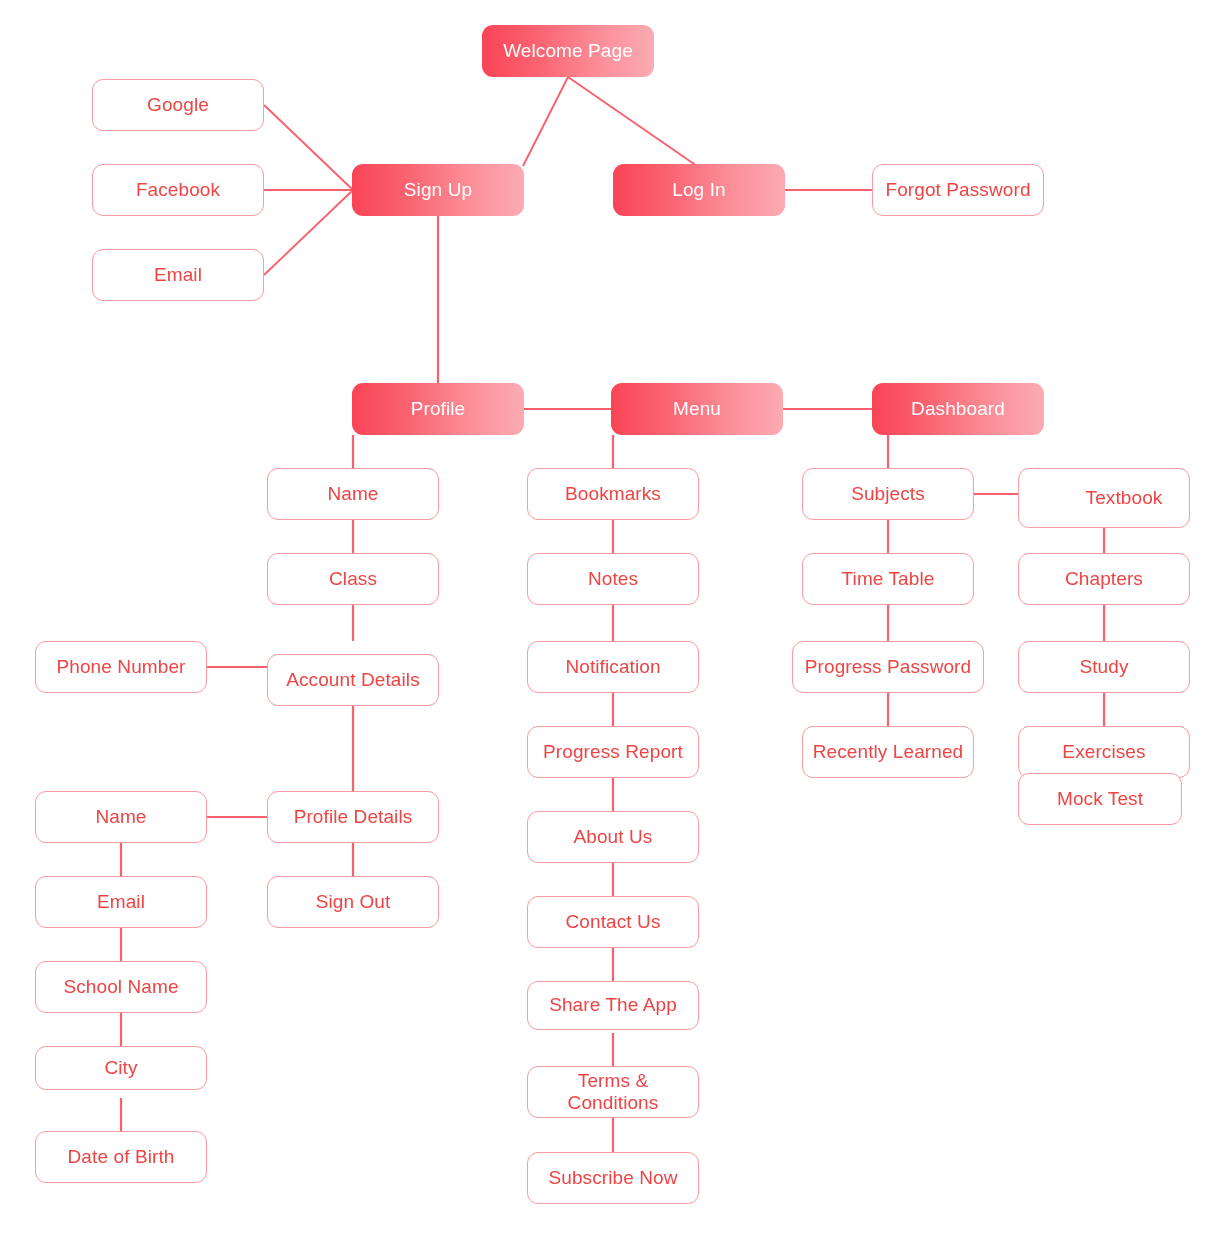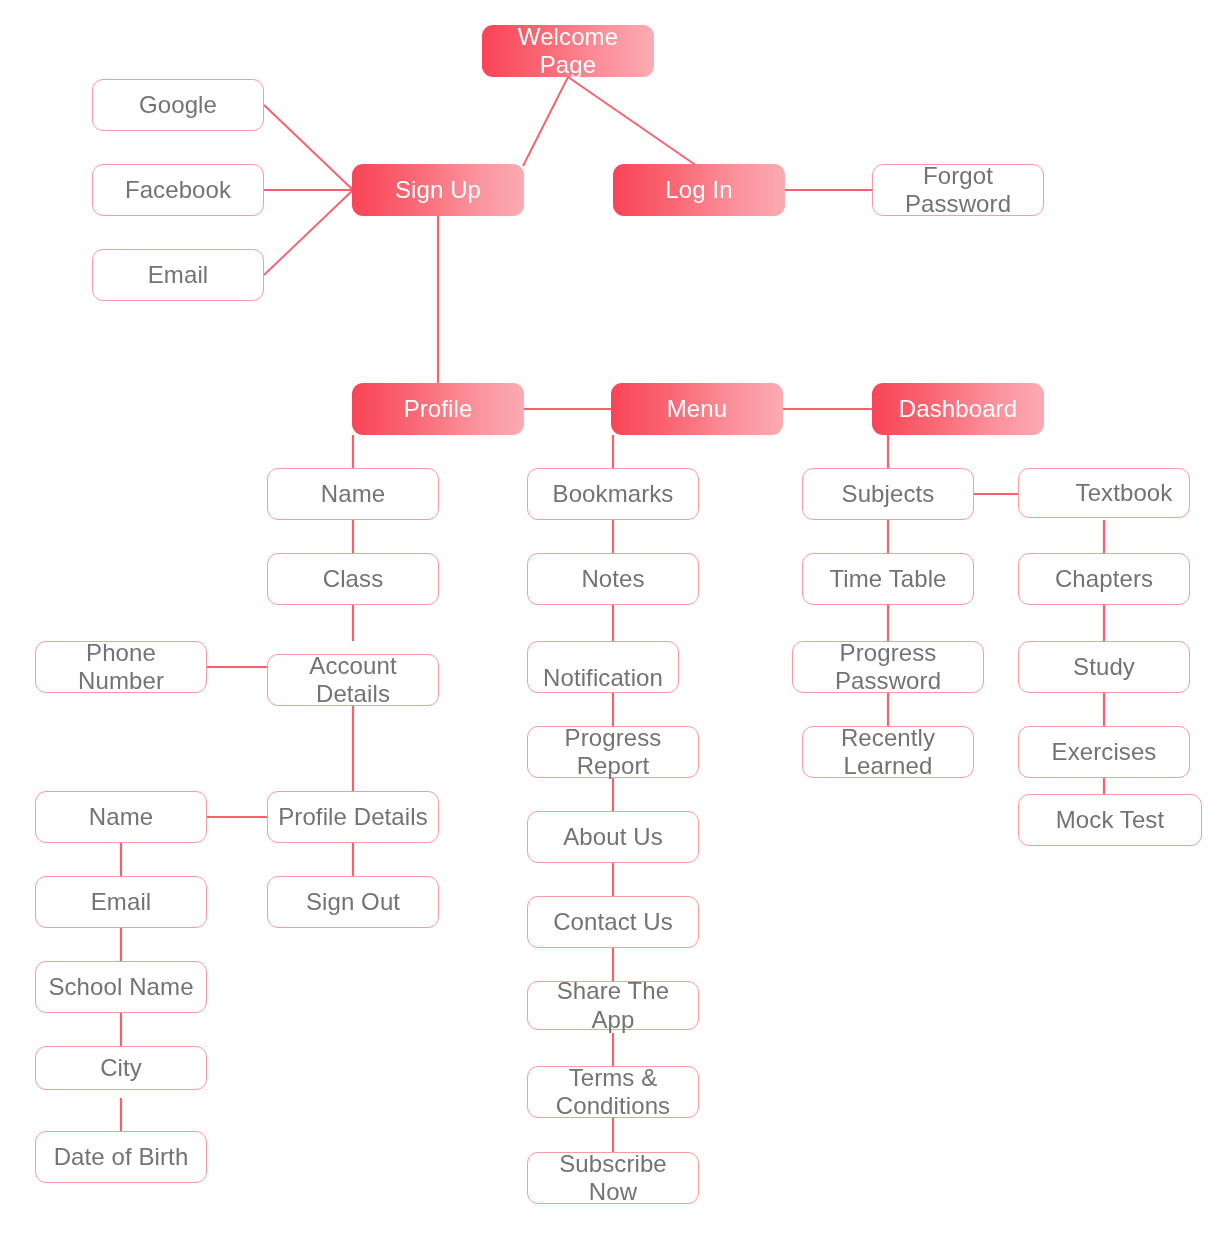--- a/index.html
+++ b/index.html
@@ -26,29 +26,29 @@
     pointer-events: none;
   }
   .node {
     position: absolute;
     box-sizing: border-box;
     display: flex;
     align-items: center;
     justify-content: center;
     text-align: center;
     border-radius: 11px;
-    font-size: 24px;
+    font-size: 19px;
     line-height: 1.18;
     letter-spacing: 0.1px;
     z-index: 2;
   }
   .node.outline {
     background: #ffffff;
     border: 1.6px solid #fa9aa1;
-    color: #737373;
+    color: #ef4444;
   }
   .node.filled {
     background: linear-gradient(90deg, #f94457 0%, #fa6370 32%, #fb8e98 68%, #fcabb3 100%);
     border: none;
     color: #ffffff;
   }
   .node .label {
     display: block;
     padding: 0 8px;
     white-space: pre-line;
@@ -161,21 +161,21 @@
       </div>
       <div class="node outline" style="left: 35px; top: 1131px; width: 172px; height: 52px;">
         <span class="label">Date of Birth</span>
       </div>
       <div class="node outline" style="left: 527px; top: 468px; width: 172px; height: 52px;">
         <span class="label">Bookmarks</span>
       </div>
       <div class="node outline" style="left: 527px; top: 553px; width: 172px; height: 52px;">
         <span class="label">Notes</span>
       </div>
-      <div class="node outline" style="left: 527px; top: 641px; width: 152px; height: 52px; align-items: flex-end;">
+      <div class="node outline" style="left: 527px; top: 641px; width: 172px; height: 52px;">
         <span class="label">Notification</span>
       </div>
       <div class="node outline" style="left: 527px; top: 726px; width: 172px; height: 52px;">
         <span class="label">Progress Report</span>
       </div>
       <div class="node outline" style="left: 527px; top: 811px; width: 172px; height: 52px; text-align: right;">
         <span class="label">About Us</span>
       </div>
       <div class="node outline" style="left: 527px; top: 896px; width: 172px; height: 52px;">
         <span class="label">Contact Us</span>
@@ -195,29 +195,29 @@
       </div>
       <div class="node outline" style="left: 802px; top: 553px; width: 172px; height: 52px;">
         <span class="label">Time Table</span>
       </div>
       <div class="node outline" style="left: 792px; top: 641px; width: 192px; height: 52px;">
         <span class="label">Progress Password</span>
       </div>
       <div class="node outline" style="left: 802px; top: 726px; width: 172px; height: 52px;">
         <span class="label">Recently Learned</span>
       </div>
-      <div class="node outline" style="left: 1018px; top: 468px; width: 172px; height: 50px; padding-left: 40px;">
+      <div class="node outline" style="left: 1018px; top: 468px; width: 172px; height: 60px; padding-left: 40px;">
         <span class="label">Textbook</span>
       </div>
       <div class="node outline" style="left: 1018px; top: 553px; width: 172px; height: 52px;">
         <span class="label">Chapters</span>
       </div>
       <div class="node outline" style="left: 1018px; top: 641px; width: 172px; height: 52px;">
         <span class="label">Study</span>
       </div>
       <div class="node outline" style="left: 1018px; top: 726px; width: 172px; height: 52px;">
         <span class="label">Exercises</span>
       </div>
-      <div class="node outline" style="left: 1018px; top: 794px; width: 184px; height: 52px; justify-content: center;">
+      <div class="node outline" style="left: 1018px; top: 773px; width: 164px; height: 52px; justify-content: center;">
         <span class="label">Mock Test</span>
       </div>
     </div>
 </div>
 
 </body></html>

